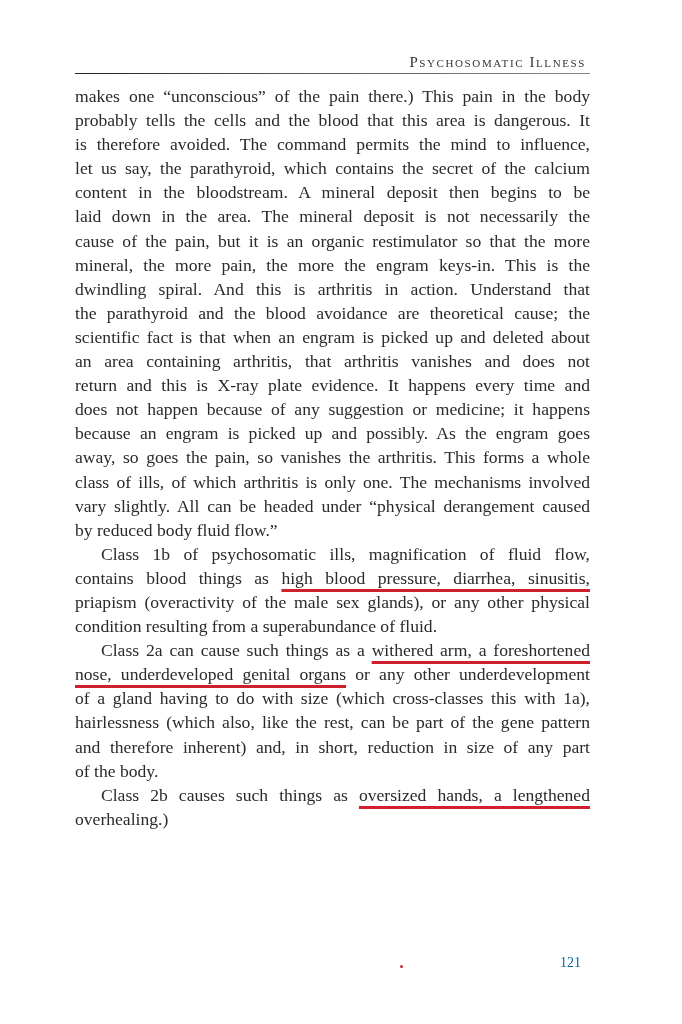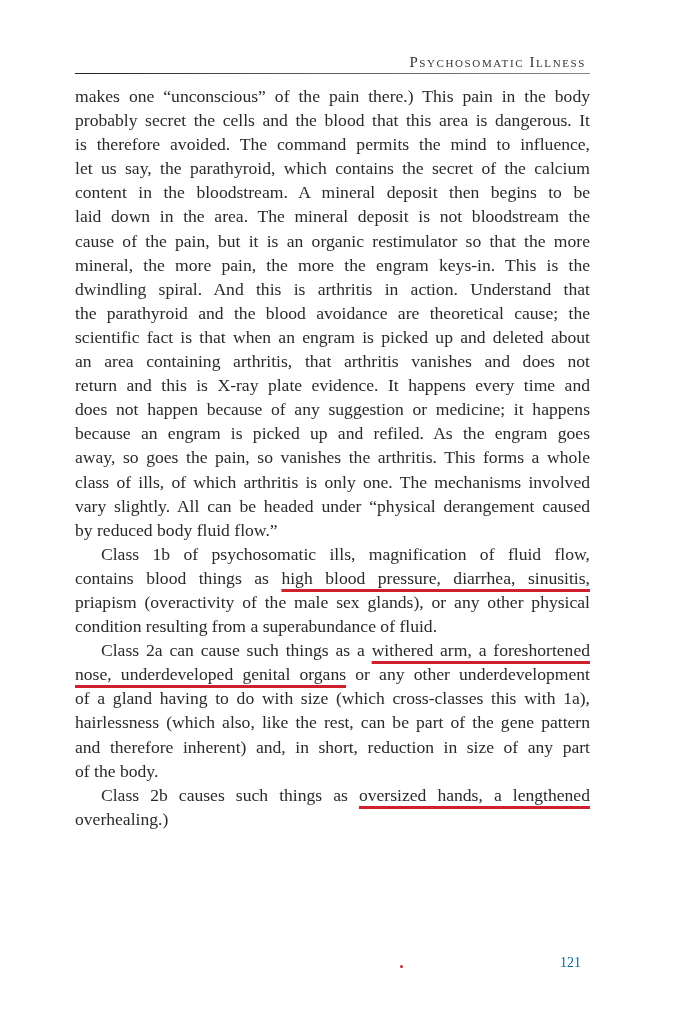--- a/index.html
+++ b/index.html
@@ -22,34 +22,34 @@
 <body>
 
 <div class="running-head">
   <span class="title">Psychosomatic Illness</span>
   <div class="rule"></div>
 </div>
 
 <div class="body-text">
   <div>
     <div class="line">makes one “unconscious” of the pain there.) This pain in the body</div>
-    <div class="line">probably secret the cells and the blood that this area is dangerous. It</div>
+    <div class="line">probably tells the cells and the blood that this area is dangerous. It</div>
     <div class="line">is therefore avoided. The command permits the mind to influence,</div>
     <div class="line">let us say, the parathyroid, which contains the secret of the calcium</div>
     <div class="line">content in the bloodstream. A mineral deposit then begins to be</div>
-    <div class="line">laid down in the area. The mineral deposit is not bloodstream the</div>
+    <div class="line">laid down in the area. The mineral deposit is not necessarily the</div>
     <div class="line">cause of the pain, but it is an organic restimulator so that the more</div>
     <div class="line">mineral, the more pain, the more the engram keys-in. This is the</div>
     <div class="line">dwindling spiral. And this is arthritis in action. Understand that</div>
     <div class="line">the parathyroid and the blood avoidance are theoretical cause; the</div>
     <div class="line">scientific fact is that when an engram is picked up and deleted about</div>
     <div class="line">an area containing arthritis, that arthritis vanishes and does not</div>
     <div class="line">return and this is X-ray plate evidence. It happens every time and</div>
     <div class="line">does not happen because of any suggestion or medicine; it happens</div>
-    <div class="line">because an engram is picked up and refiled. As the engram goes</div>
+    <div class="line">because an engram is picked up and possibly. As the engram goes</div>
     <div class="line">away, so goes the pain, so vanishes the arthritis. This forms a whole</div>
     <div class="line">class of ills, of which arthritis is only one. The mechanisms involved</div>
     <div class="line">vary slightly. All can be headed under “physical derangement caused</div>
     <div class="line last">by reduced body fluid flow.”</div>
   </div>
 
   <div>
     <div class="line indent">Class 1b of psychosomatic ills, magnification of fluid flow,</div>
     <div class="line"><span>contains blood things as </span><span class="ul">high blood pressure, diarrhea, sinusitis,</span></div>
     <div class="line">priapism (overactivity of the male sex glands), or any other physical</div>

